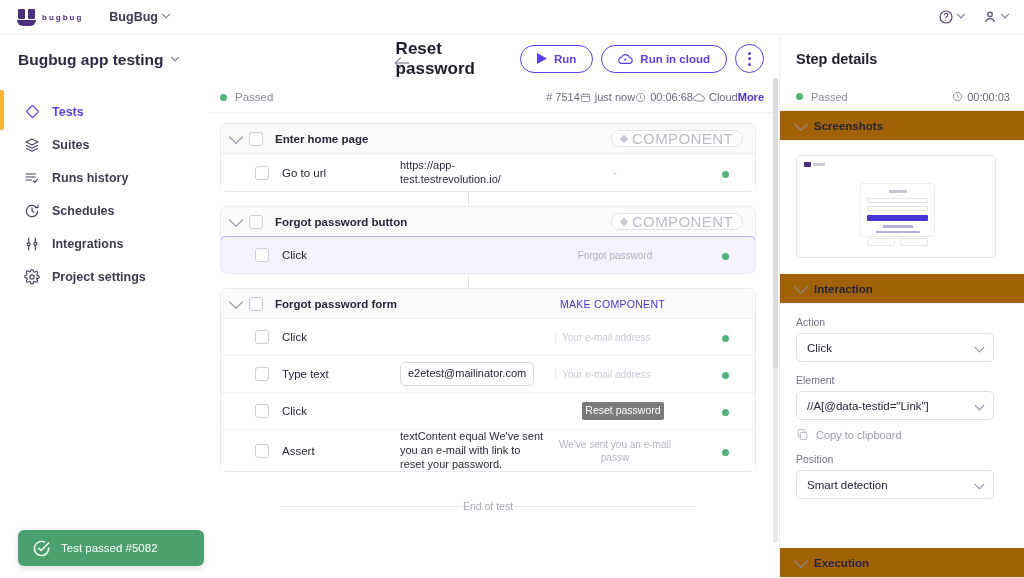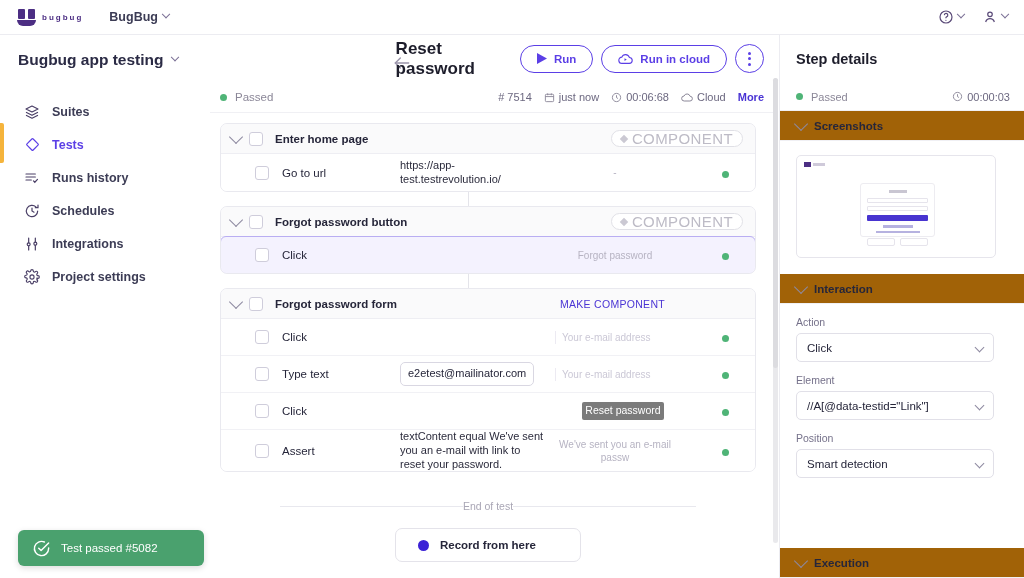--- a/index.html
+++ b/index.html
@@ -95,21 +95,21 @@
   .dots i { width: 3px; height: 3px; background: #5b3fe6; border-radius: 50%; display: block; }
 
   
   .status-strip {
     position: absolute; left: 0; top: 47px; width: 568px; height: 31px;
     display: flex; align-items: center; border-bottom: 1px solid #f0f0f4;
     padding: 0 14px 0 10px;
   }
   .dot-green { width: 7px; height: 7px; border-radius: 50%; background: #4fb477; display: inline-block; }
   .status-left { display: flex; align-items: center; gap: 8px; font-size: 11.5px; color: #8b8798; }
-  .status-right { margin-left: auto; display: flex; align-items: center; gap: 12px; font-size: 11px; color: #6c6880; }
+  .status-right { margin-left: auto; display: flex; align-items: center; font-size: 11px; color: #6c6880; }
   .sr-chip { display: flex; align-items: center; gap: 4px; }
   .more-link { color: #4a34d4; font-weight: 700; cursor: pointer; }
 
   
   .steps-scroll {
     position: absolute; left: 0; top: 78px; width: 568px; height: 465px;
     overflow: hidden; background: #fff;
   }
   .steps-inner { padding: 10px 22px 0 10px; position: relative; }
   .group {
@@ -316,38 +316,38 @@
     </div>
   </div>
 
   <div class="sidebar">
     <div class="proj-header">
       <span>Bugbug app testing</span>
       <span class="chev sm"></span>
     </div>
 
     <div class="nav">
+      <div class="nav-item active">
+        <span class="nav-ico">
+          <svg width="15" height="15" viewBox="0 0 24 24" fill="none" stroke="#5b3fe6" stroke-width="1.9">
+            <rect x="5" y="5" width="14" height="14" transform="rotate(45 12 12)" rx="1.5"></rect>
+          </svg>
+        </span>
+        <span class="lbl">Tests</span>
+      </div>
+
       <div class="nav-item">
         <span class="nav-ico">
           <svg width="16" height="16" viewBox="0 0 24 24" fill="none" stroke="#4a3f66" stroke-width="1.7" stroke-linejoin="round">
             <path d="M12 3 3 7.5 12 12l9-4.5L12 3z"></path>
             <path d="M3 12.5 12 17l9-4.5"></path>
             <path d="M3 16.8 12 21.3l9-4.5"></path>
           </svg>
         </span>
         <span class="lbl">Suites</span>
-      </div>
-
-      <div class="nav-item active">
-        <span class="nav-ico">
-          <svg width="15" height="15" viewBox="0 0 24 24" fill="none" stroke="#5b3fe6" stroke-width="1.9">
-            <rect x="5" y="5" width="14" height="14" transform="rotate(45 12 12)" rx="1.5"></rect>
-          </svg>
-        </span>
-        <span class="lbl">Tests</span>
       </div>
 
       <div class="nav-item">
         <span class="nav-ico">
           <svg width="16" height="16" viewBox="0 0 24 24" fill="none" stroke="#4a3f66" stroke-width="1.8" stroke-linecap="round">
             <path d="M3 6h14M3 10.5h14M3 15h8"></path>
             <path d="M14.2 16.4l2 2 4-4.3"></path>
           </svg>
         </span>
         <span class="lbl">Runs history</span>
@@ -569,24 +569,20 @@
             </span>
           </div>
         </div>
 
         <div class="end-of-test">
           <span class="line"></span>
           <span>End of test</span>
           <span class="line"></span>
         </div>
 
-        <div class="record-btn">
-          <span class="rec-dot"></span>
-          <span>Record from here</span>
-        </div>
 
       </div>
     </div>
   </div>
 
   <div class="pane-scrollbar">
     <div class="thumb"></div>
   </div>
 
   <div class="rightpanel">
@@ -646,20 +642,27 @@
     </div>
 
     <div class="field-wrap">
       <div class="field-label">Element</div>
       <div class="select-box">
         <span>//A[@data-testid="Link"]</span>
         <span class="arrow"></span>
       </div>
     </div>
 
+    <div class="copy-row">
+      <svg width="13" height="13" viewBox="0 0 24 24" fill="none" stroke="#b4b1be" stroke-width="1.8">
+        <rect x="8" y="8" width="12" height="13" rx="2"></rect>
+        <path d="M16 8V5a2 2 0 0 0-2-2H6a2 2 0 0 0-2 2v9a2 2 0 0 0 2 2h2"></path>
+      </svg>
+      <span>Copy to clipboard</span>
+    </div>
 
     <div class="field-wrap">
       <div class="field-label">Position</div>
       <div class="select-box">
         <span>Smart detection</span>
         <span class="arrow"></span>
       </div>
     </div>
 
     <div class="section-head exec-head">

